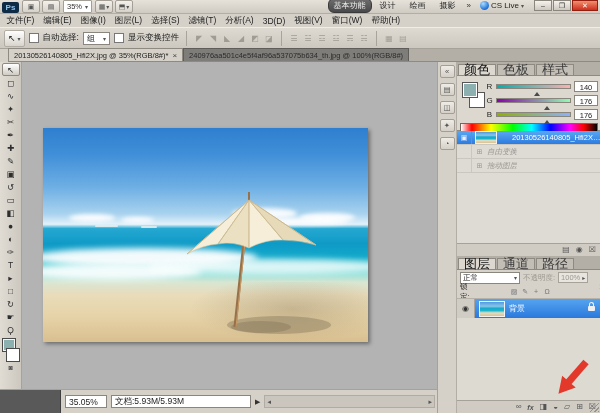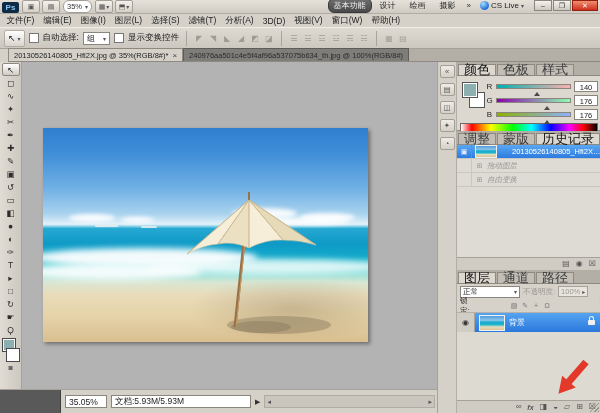--- a/index.html
+++ b/index.html
@@ -8,21 +8,21 @@
   
   #titlebar{position:absolute;left:0;top:0;width:600px;height:14px;box-sizing:border-box;
     background:linear-gradient(#e6e2da,#cfcbc3);border-bottom:1px solid #b2aea6;
     display:flex;align-items:flex-end;gap:3px;padding:0 2px;}
   .pslogo{width:17px;height:11px;background:#0d2b45;color:#8fc3ef;font-size:8px;font-weight:bold;
     display:flex;align-items:center;justify-content:center;border-radius:2px;flex:0 0 auto;}
   .tb-icon{height:11px;min-width:14px;border:1px solid #a39f97;border-radius:2px;
     background:linear-gradient(#f4f1ea,#d6d2ca);font-size:7px;color:#555;
     display:flex;align-items:center;justify-content:center;gap:1px;padding:0 1px;}
   .tb-zoom{height:11px;border:1px solid #a39f97;background:#fff;font-size:7.5px;color:#333;
-    display:flex;align-items:center;gap:3px;padding:0 3px;border-radius:6px;}
+    display:flex;align-items:center;gap:3px;padding:0 3px;border-radius:1px;}
   .caret{font-size:6px;color:#555;}
   .ws-group{margin-left:auto;display:flex;align-items:center;gap:2px;}
   .ws{font-size:8px;padding:1px 5px;color:#222;border:1px solid transparent;border-radius:6px;}
   .ws.active{background:linear-gradient(#6e6e6e,#494949);color:#f0f0f0;border-color:#3a3a3a;}
   .ws-more{font-size:8px;color:#333;padding:0 3px;}
   .cslive{display:flex;align-items:center;gap:2px;font-size:8px;color:#222;padding:0 4px;}
   .cs-orb{width:9px;height:9px;border-radius:50%;background:radial-gradient(circle at 35% 30%,#aadcff,#1b6fd6 70%);}
   .winbtns{display:flex;gap:1px;margin-left:4px;}
   .wbtn{width:18px;height:11px;font-size:7px;display:flex;align-items:center;justify-content:center;
     border:1px solid #8a867e;background:linear-gradient(#f6f3ec,#ccc8c0);color:#333;box-sizing:border-box;}
@@ -549,55 +549,41 @@
                   <span class="thumb" style="left: 69%;"></span>
                 </span>
                 <span class="sval">176</span>
               </div>
             </div>
         </div>
         <div class="spectrum"></div>
       </div>
 
       <div id="historypanel">
-        <div class="panel-tabs">
-
-            <div class="ptab">
-              <span>调整</span>
-            </div>
-
-            <div class="ptab">
-              <span>蒙版</span>
-            </div>
-
-            <div class="ptab active">
-              <span>历史记录</span>
-            </div>
-          </div>
         <div class="history-list">
 
             <div class="hrow selected">
               <span class="gutter">▣</span>
               <span class="hthumb mini-beach show"></span>
               <span class="hicon"></span>
               <span class="hlabel">20130526140805_Hfi2X.jpg</span>
             </div>
 
             <div class="hrow dimmed">
               <span class="gutter"></span>
 
               <span class="hicon">⊞</span>
-              <span class="hlabel">拖动图层</span>
+              <span class="hlabel">自由变换</span>
             </div>
 
             <div class="hrow dimmed">
               <span class="gutter"></span>
 
               <span class="hicon">⊞</span>
-              <span class="hlabel">自由变换</span>
+              <span class="hlabel">拖动图层</span>
             </div>
           </div>
         <div class="panel-footer">
 
             <span class="f-icon">
               <span>▤</span>
             </span>
 
             <span class="f-icon">
               <span>◉</span>

